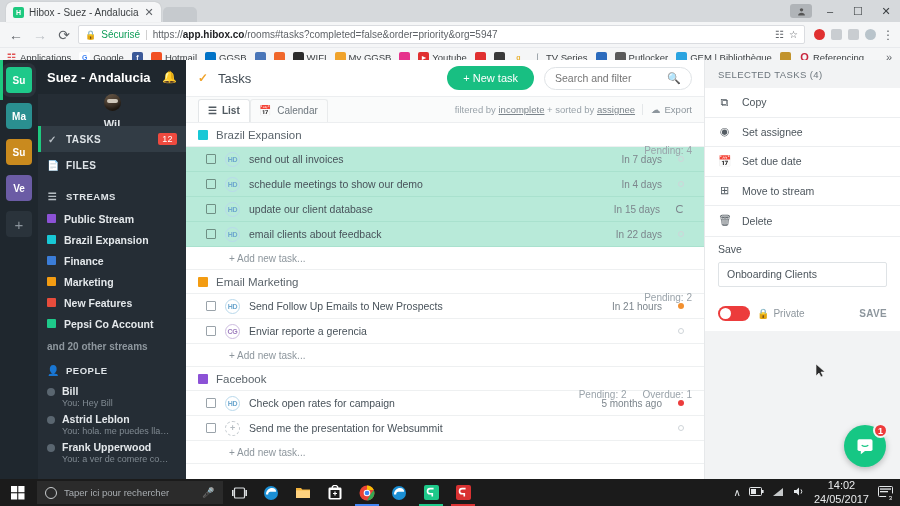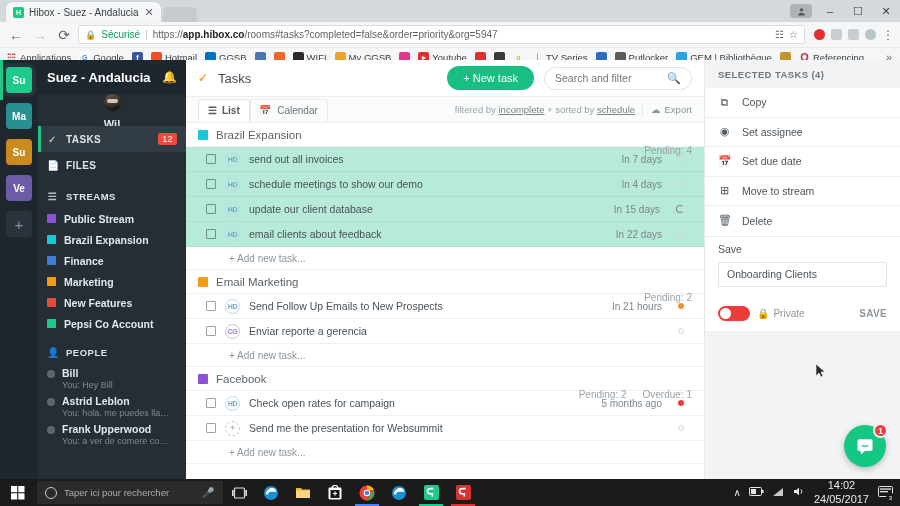--- a/index.html
+++ b/index.html
@@ -161,21 +161,21 @@
   .tdot.orange { background:#f29030; }
   .tdot.red { background:#ec3c3c; }
   .tdot.refresh { width:8px;height:8px;border:1.4px solid #7c858c;border-radius:50%;
     border-right-color:transparent;background:transparent;}
   .addnew { height:23px; display:flex; align-items:center; padding-left:43px;
     font-size:10px; color:#8d969d; border-bottom:1px solid #eef0f1; }
 
   
   .rpanel { width:195px; flex:none; background:#f2f3f4; display:flex; flex-direction:column; }
   .rp-title { height:28px; display:flex; align-items:center; padding:0 13px;
-    font-size:9.5px; color:#6d767d; letter-spacing:.4px; font-weight:bold; }
+    font-size:9.5px; color:#6d767d; letter-spacing:.4px; font-weight:normal; }
   .rp-card { background:#fff; }
   .rp-row { height:29.5px; display:flex; align-items:center; gap:11px; padding:0 13px;
     border-bottom:1px solid #eceef0; font-size:10.5px; color:#4c555c; }
   .rp-row:last-child { border-bottom:none; }
   .rp-ico { width:13px; text-align:center; font-size:11px; color:#545c63; flex:none; }
   .rp-save-lbl { height:26px; display:flex; align-items:center; padding:0 13px;
     font-size:10.5px; color:#4c555c; background:#fff; border-top:1px solid #eceef0;}
   .rp-save-card { background:#fff; padding:0 13px 10px 13px; }
   .rp-input { height:25px; border:1px solid #dfe3e6; border-radius:2px; display:flex;
     align-items:center; padding:0 8px; font-size:10.5px; color:#4c555c; }
@@ -401,20 +401,21 @@
           </div>
           <div class="stream">
             <span class="stream-sq" style="background:#e74c3c"></span>
             <span class="stream-name">New Features</span>
           </div>
           <div class="stream">
             <span class="stream-sq" style="background:#1ec98a"></span>
             <span class="stream-name">Pepsi Co Account</span>
           </div>
         </div>
+      <div class="sb-more">and 20 other streams</div>
 
       <div class="sb-section">
         <span class="sb-ico">👤</span>
         <span>PEOPLE</span>
       </div>
       <div id="people">
           <div class="person">
             <span class="pdot"></span>
             <span>
               <div class="pname">Bill</div>
@@ -452,21 +453,21 @@
       <div class="subbar">
         <span class="vtab on">
           <span>☰</span>
           <span>List</span>
         </span>
         <span class="vtab" style="background:#fafbfb;border-color:#e9ebec">
           <span>📅</span>
           <span>Calendar</span>
         </span>
         <span class="filters">
-          <span><span>filtered by </span><u>incomplete</u><span> + sorted by </span><u>schedule</u></span>
+          <span><span>filtered by </span><u>incomplete</u><span> + sorted by </span><u>assignee</u></span>
           <span class="export">
             <span>☁</span>
             <span>Export</span>
           </span>
         </span>
       </div>
 
       <div class="tasklist" id="tasklist">
           <div class="grp-head">
             <span class="grp-sq" style="background:#18c8d6"></span>

